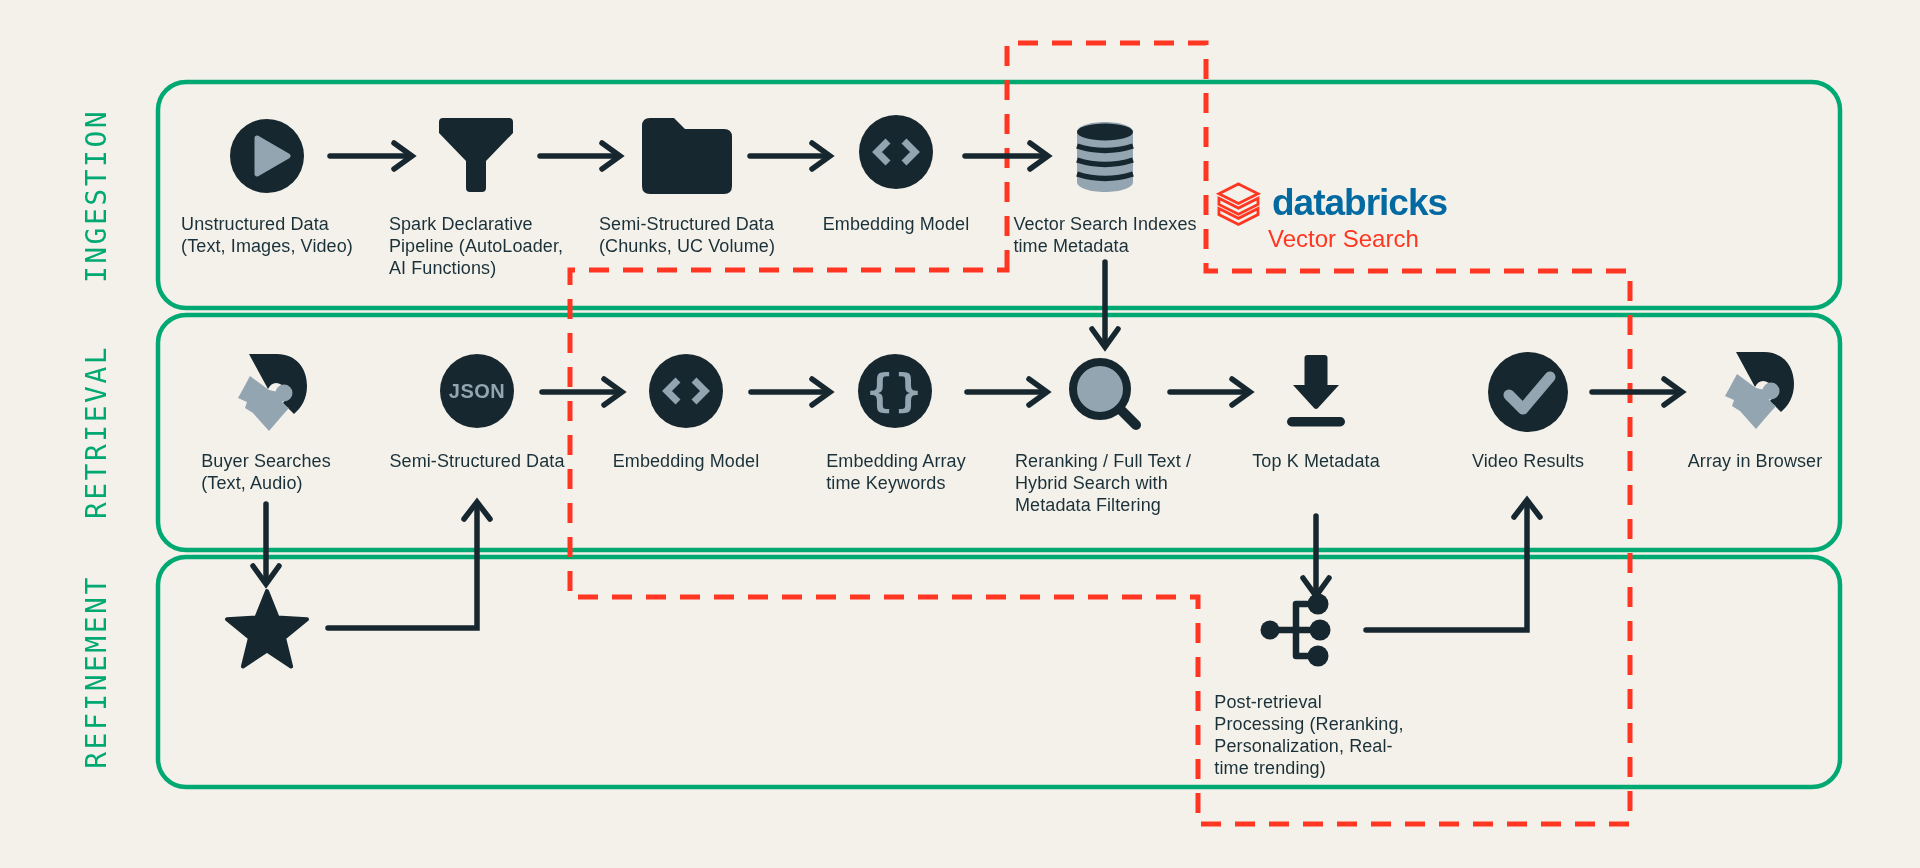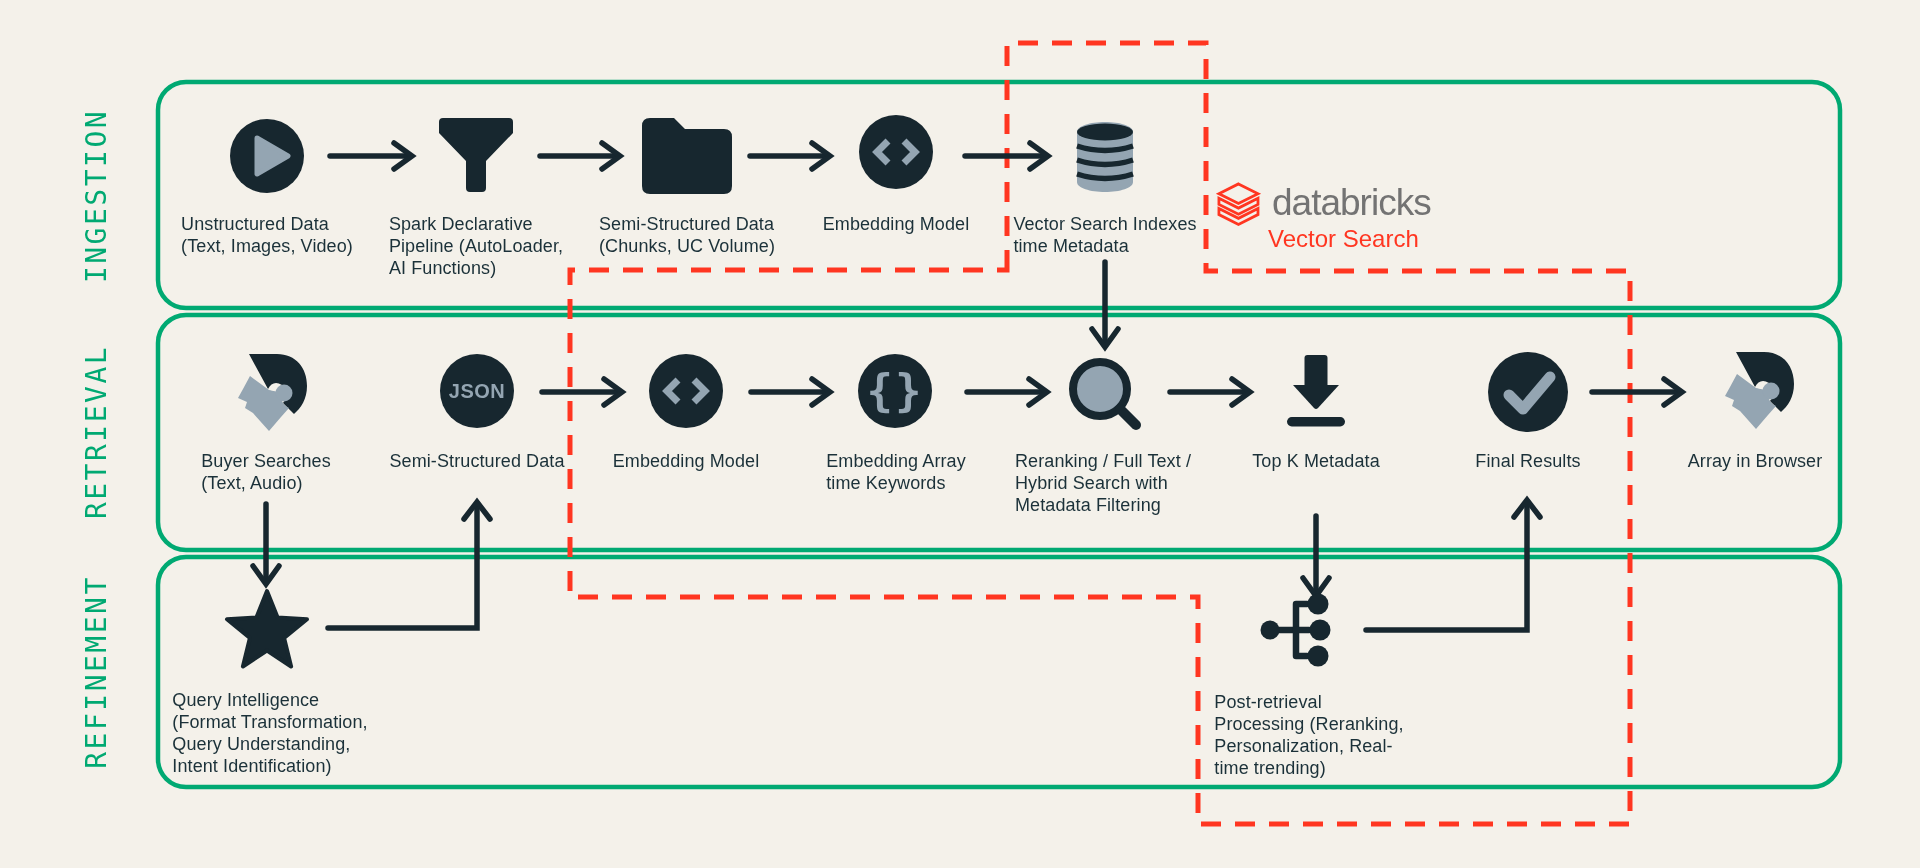--- a/index.html
+++ b/index.html
@@ -12,22 +12,22 @@
     position:absolute;transform:translateX(-50%);
     font-size:18px;line-height:22px;white-space:pre-line;color:#1B3139;
     letter-spacing:0.1px;
   }
   .side-label{
     position:absolute;transform:translate(-50%,-50%) rotate(-90deg);
     font-family:"DejaVu Sans Mono", monospace;font-size:28px;font-weight:500;
     letter-spacing:2.5px;color:#00A972;white-space:nowrap;
   }
   .brand-text{
-    position:absolute;font-weight:normal;font-size:37px;letter-spacing:-1px;
-    color:#737373;line-height:38px;text-align:right;
+    position:absolute;font-weight:bold;font-size:37px;letter-spacing:-1px;
+    color:#0369a1;line-height:38px;text-align:right;
   }
   .product-text{
     position:absolute;font-weight:500;font-size:24px;color:#FF3621;line-height:29px;
   }
   svg text.circle-glyph{
     font-family:"Liberation Sans", sans-serif;font-weight:bold;
     fill:#94A5B2;text-anchor:middle;
   }
   svg text.brace-glyph{
     font-family:"DejaVu Sans Mono", monospace;font-weight:bold;
@@ -240,25 +240,21 @@
   <div class="nlabel" style="left:266px;top:450px">Buyer Searches
 (Text, Audio)</div>
   <div class="nlabel" style="left:477px;top:450px">Semi-Structured Data</div>
   <div class="nlabel" style="left:686px;top:450px">Embedding Model</div>
   <div class="nlabel" style="left:896px;top:450px">Embedding Array
 time Keywords</div>
   <div class="nlabel" style="left:1103px;top:450px">Reranking / Full Text /
 Hybrid Search with
 Metadata Filtering</div>
   <div class="nlabel" style="left:1316px;top:450px">Top K Metadata</div>
-  <div class="nlabel" style="left:1528px;top:450px">Final Results</div>
+  <div class="nlabel" style="left:1528px;top:450px">Video Results</div>
   <div class="nlabel" style="left:1755px;top:450px">Array in Browser</div>
 
-  <div class="nlabel" style="left:270px;top:689px">Query Intelligence
-(Format Transformation,
-Query Understanding,
-Intent Identification)</div>
   <div class="nlabel" style="left:1309px;top:691px">Post-retrieval
 Processing (Reranking,
 Personalization, Real-
 time trending)</div>
 
 </div>
 
 </body></html>

